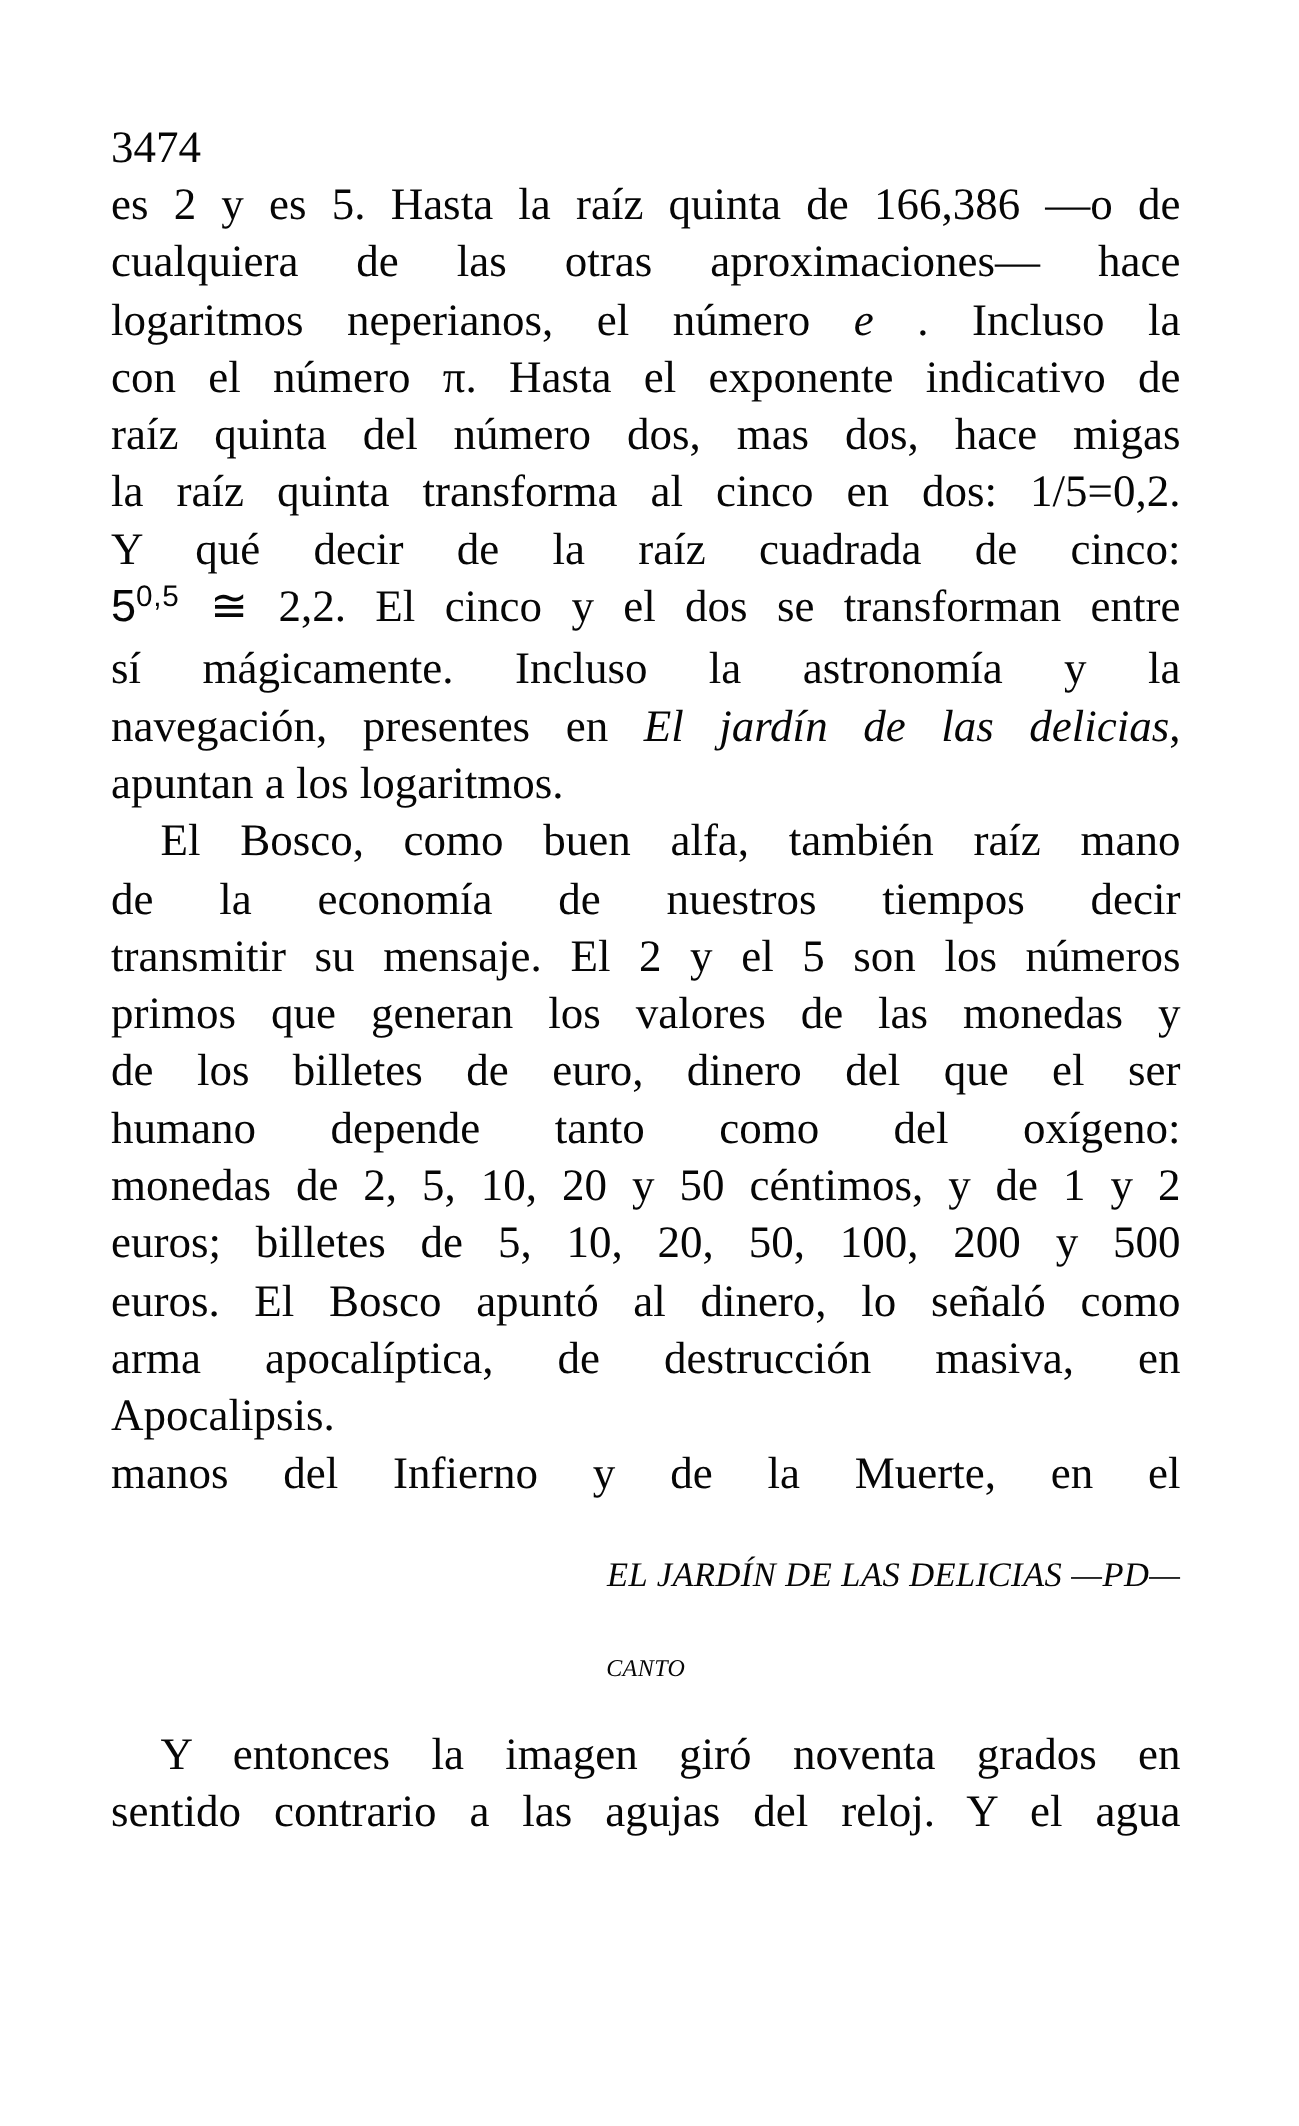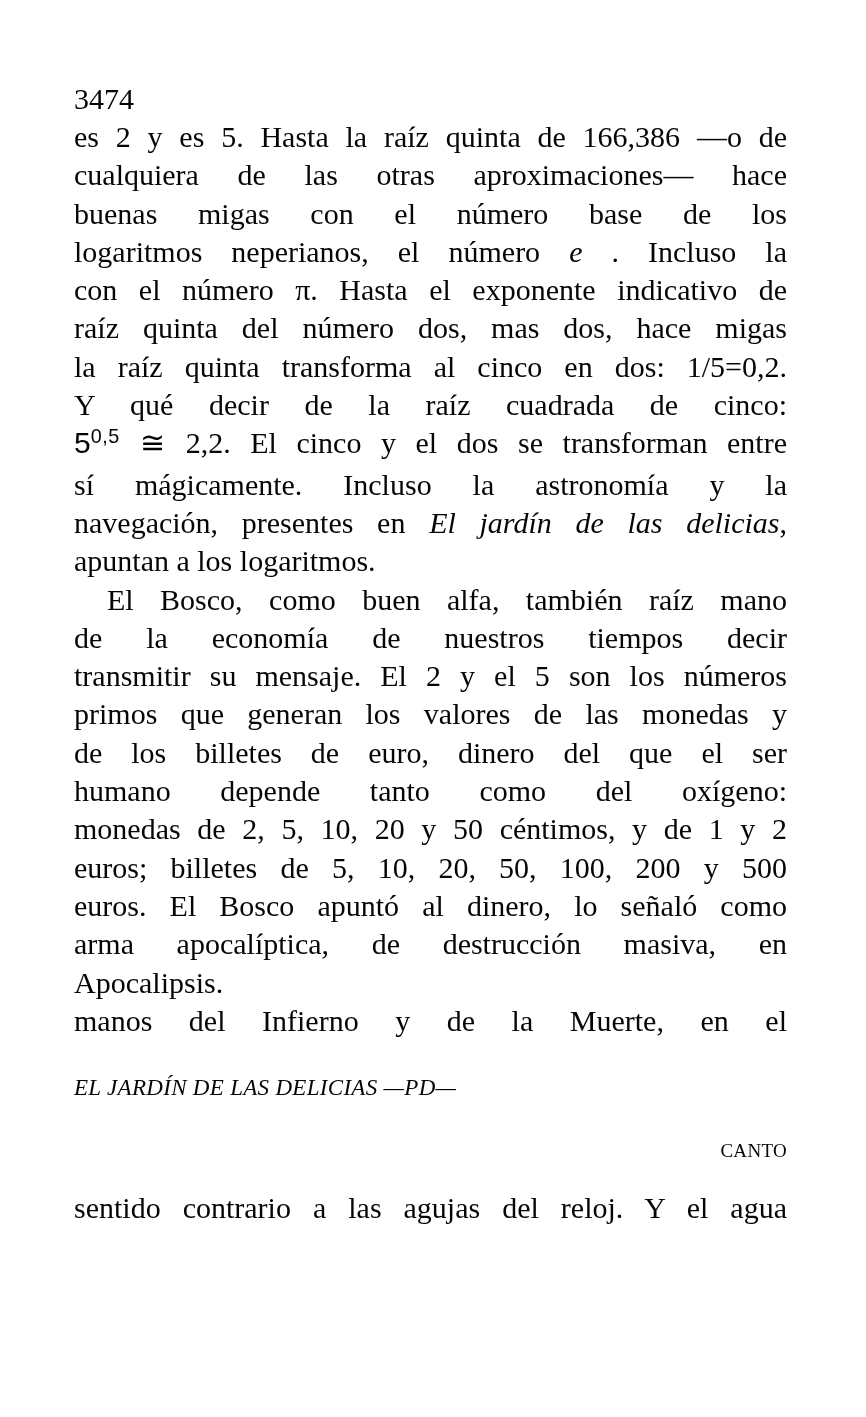--- a/index.html
+++ b/index.html
@@ -40,43 +40,43 @@
     position: relative;
     top: -0.52em;
     letter-spacing: 0.5px;
   }
   .heading {
     margin: 34px 0 0 0;
     font-size: 23px;
     line-height: 28px;
     font-weight: normal;
     font-style: italic;
-    text-align: left;
+    text-align: right;
     letter-spacing: 0.3px;
   }
   .canto {
     margin-top: 37px;
-    font-size: 19px;
+    font-size: 16px;
     line-height: 24px;
-    text-align: right;
+    font-style: italic;
+    text-align: center;
     letter-spacing: 0.3px;
   }
 </style>
 </head>
 <body>
 
 <div class="page">
 
   <div class="pagenum">3474</div>
 
   <div class="textblock" id="block1">
       <div class="para">
         <div class="line"><span>es 2 y es 5. Hasta la raíz quinta de 166,386 —o de</span></div>
         <div class="line"><span>cualquiera de las otras aproximaciones— hace</span></div>
-        <div class="line"><span>buenas migas con el número base de los</span></div>
         <div class="line"><span>logaritmos neperianos, el número </span><span class="seg-i">e</span><span> . Incluso la</span></div>
         <div class="line"><span>con el número π. Hasta el exponente indicativo de</span></div>
         <div class="line"><span>raíz quinta del número dos, mas dos, hace migas</span></div>
         <div class="line"><span>la raíz quinta transforma al cinco en dos: 1/5=0,2.</span></div>
         <div class="line"><span>Y qué decir de la raíz cuadrada de cinco:</span></div>
         <div class="line"><span class="seg-f">5</span><span class="seg-fs">0,5</span><span class="seg-f"> ≅ </span><span>2,2. El cinco y el dos se transforman entre</span></div>
         <div class="line"><span>sí mágicamente. Incluso la astronomía y la</span></div>
         <div class="line"><span>navegación, presentes en </span><span class="seg-i">El jardín de las delicias</span><span>,</span></div>
         <div class="line final"><span>apuntan a los logaritmos.</span></div>
       </div>
@@ -95,17 +95,18 @@
         <div class="line"><span>manos del Infierno y de la Muerte, en el</span></div>
       </div>
     </div>
 
   <h2 class="heading">EL JARDÍN DE LAS DELICIAS —PD—</h2>
 
   <div class="canto">CANTO</div>
 
   <div class="textblock" id="block2">
       <div class="para">
+        <div class="line indent"><span>Y entonces la imagen giró noventa grados en</span></div>
         <div class="line"><span>sentido contrario a las agujas del reloj. Y el agua</span></div>
       </div>
     </div>
 
 </div>
 
 </body></html>

